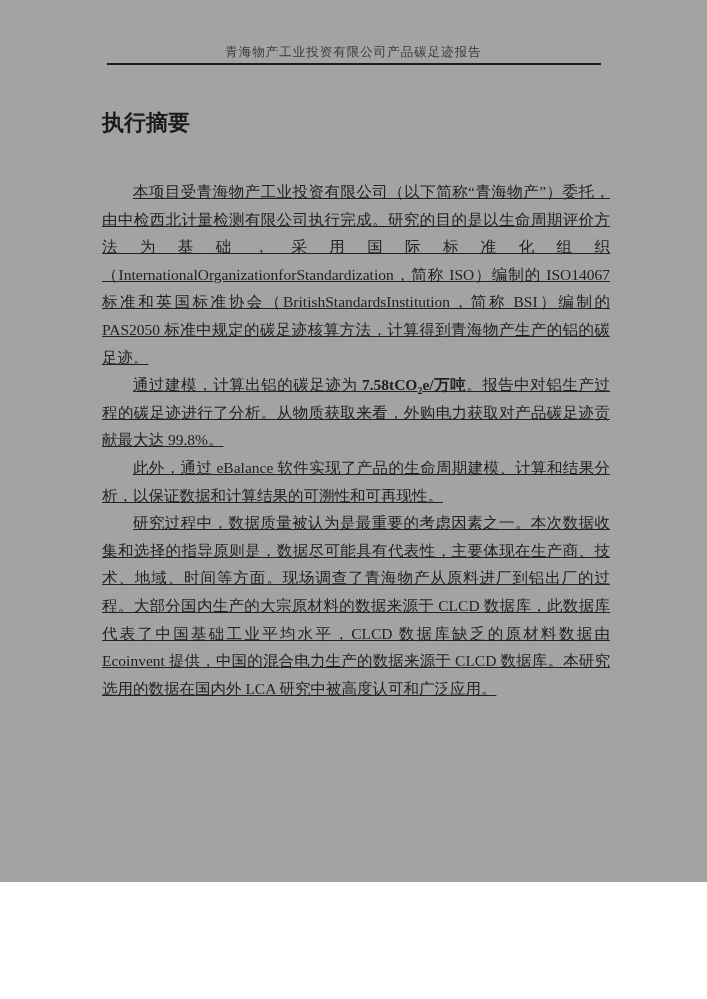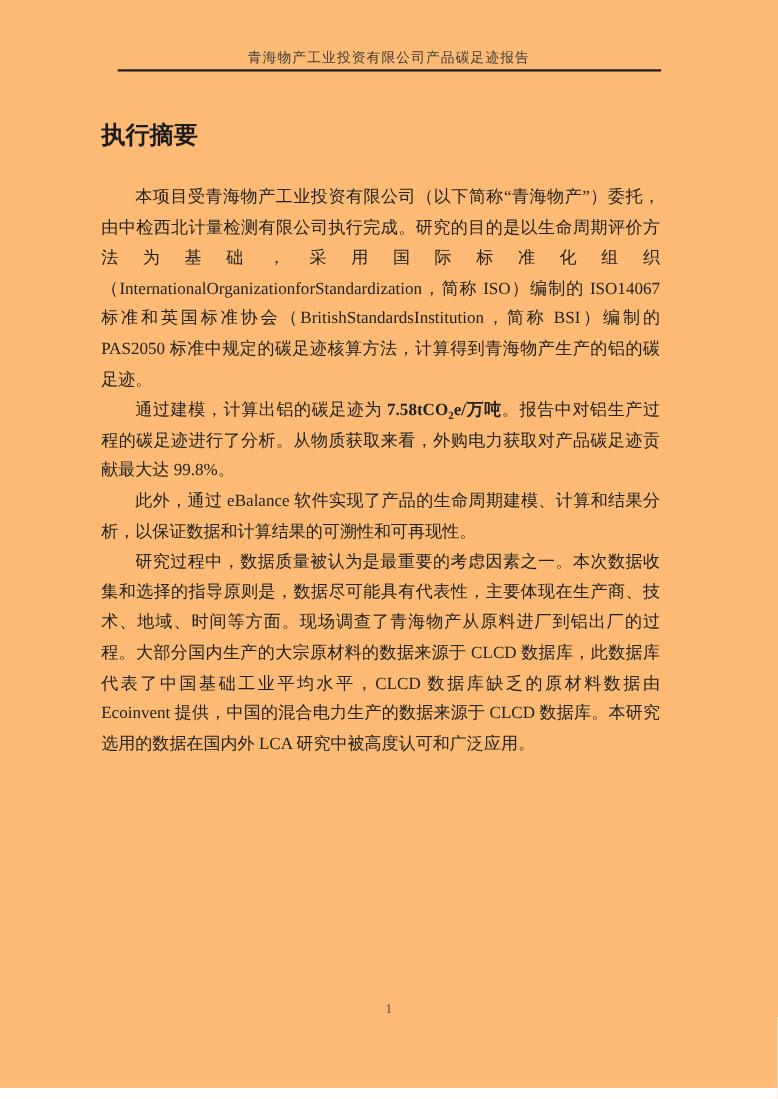--- a/index.html
+++ b/index.html
@@ -1,20 +1,20 @@
 <!DOCTYPE html>
 <html lang="zh"><head>
 <meta charset="utf-8">
 <style>
   html, body { margin: 0; padding: 0; background: #ffffff; }
   .page {
     position: relative;
     width: 707px;
-    height: 989px;
-    background: #fdba74;
+    height: 882px;
+    background: #a3a3a3;
     overflow: hidden;
     font-family: "Liberation Serif", serif;
     color: #212121;
   }
   .doc-header {
     position: absolute;
     top: 44px;
     left: 0;
     right: 0;
     text-align: center;
@@ -26,32 +26,32 @@
     position: absolute;
     top: 63px;
     left: 107px;
     width: 494px;
     height: 0;
     border-top: 2px solid #1c1c1c;
   }
   .content {
     position: absolute;
     top: 109px;
-    left: 92px;
+    left: 102px;
     width: 508px;
   }
   .section-heading {
     margin: 0;
     font-family: "Liberation Sans", sans-serif;
     font-weight: 700;
     font-size: 22px;
     line-height: 27px;
     color: #1b1b1b;
   }
-  .paragraphs { margin-top: 30px; }
+  .paragraphs { margin-top: 42px; text-decoration: underline; }
   .para {
     margin: 0;
     font-size: 15.5px;
     line-height: 27.6px;
     text-align: justify;
     text-justify: inter-ideograph;
     text-indent: 2em;
     color: #222222;
   }
   .para b { font-weight: 700; }

